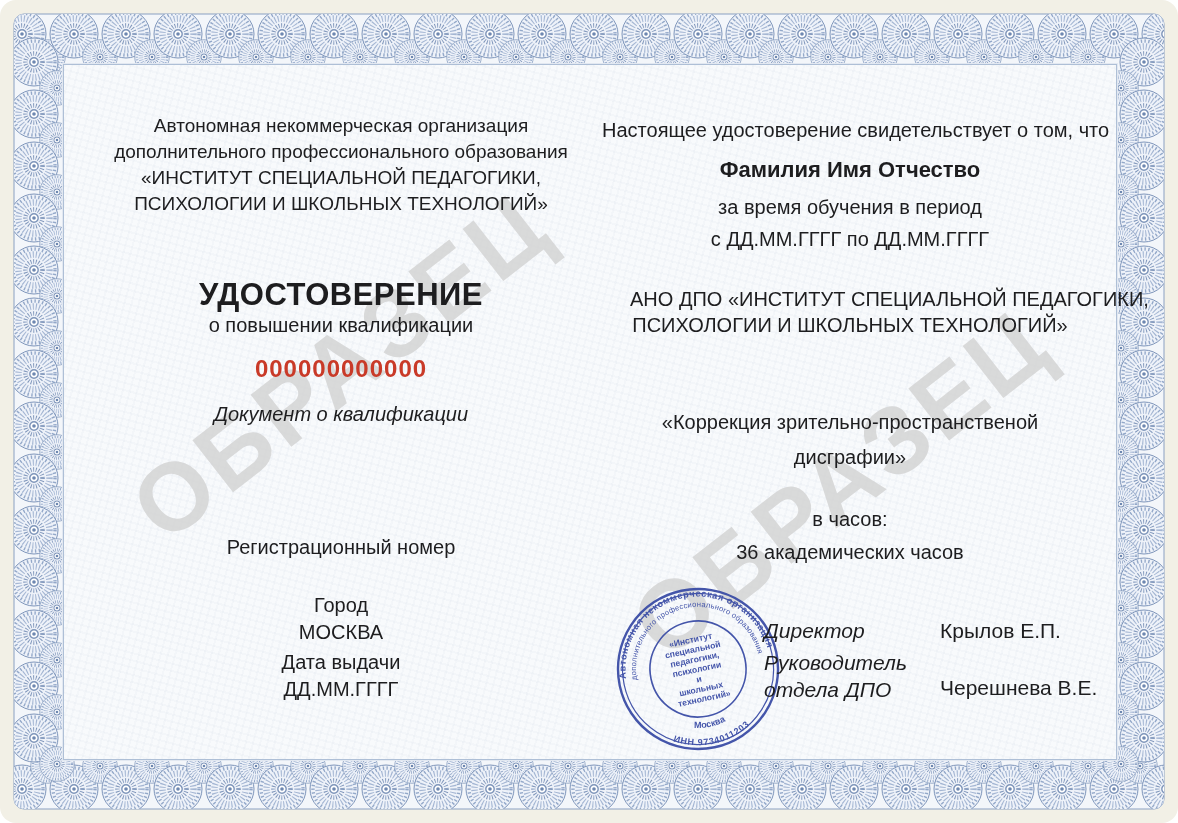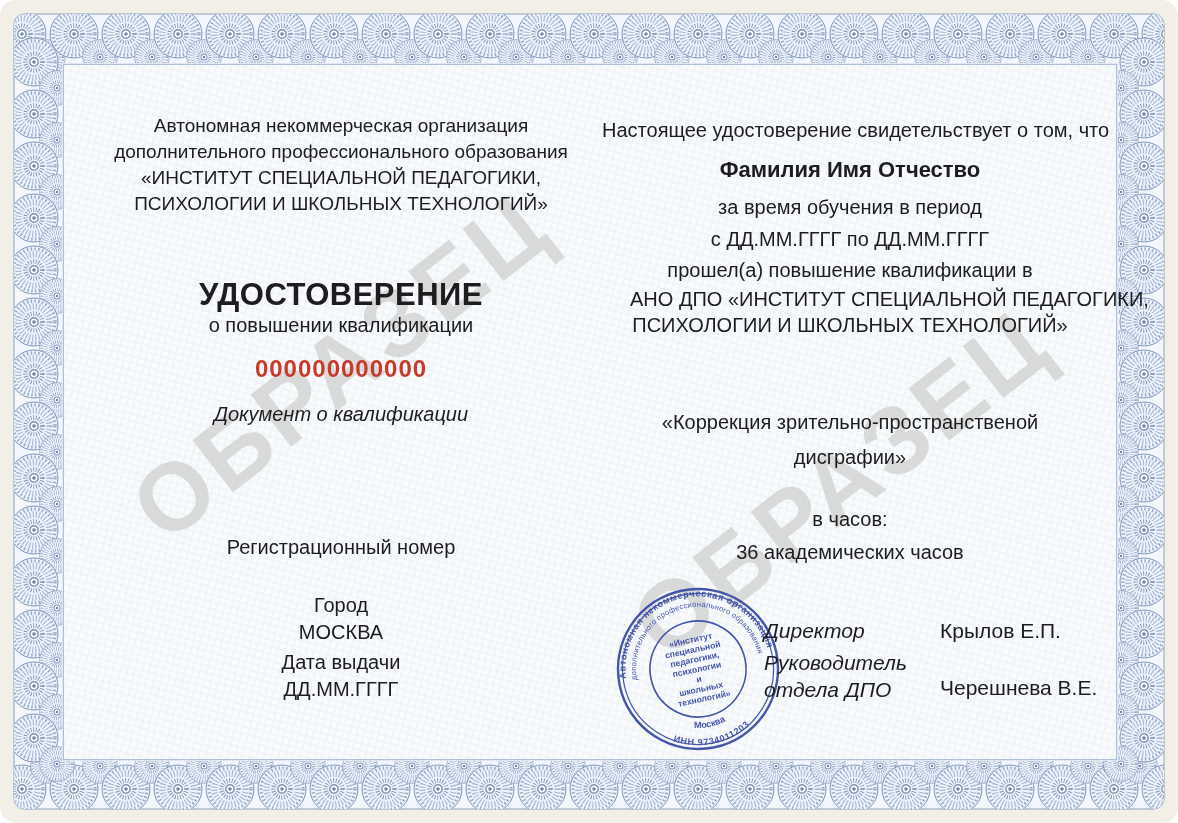--- a/index.html
+++ b/index.html
@@ -245,21 +245,20 @@
 
       <div class="line bold" style="top:584px;">Дата выдачи</div>
       <div class="line" style="top:611px;">ДД.ММ.ГГГГ</div>
     </div>
 
     <div class="col-right">
       <div class="line" style="top:52px;">Настоящее удостоверение свидетельствует о том, что</div>
       <div class="line name-line" style="top:90px;">Фамилия Имя Отчество</div>
       <div class="line" style="top:129px;">за время обучения в период</div>
       <div class="line" style="top:161px;">с ДД.ММ.ГГГГ по ДД.ММ.ГГГГ</div>
-      <div class="line" style="top:192px;">прошел(а) повышение квалификации в</div>
       <div class="line" style="top:221px;margin-left:28px;">АНО ДПО «ИНСТИТУТ СПЕЦИАЛЬНОЙ ПЕДАГОГИКИ,</div>
       <div class="line" style="top:247px;">ПСИХОЛОГИИ И ШКОЛЬНЫХ ТЕХНОЛОГИЙ»</div>
 
       <div class="line bold" style="top:344px;">«Коррекция зрительно-пространственой</div>
       <div class="line bold" style="top:379px;">дисграфии»</div>
 
       <div class="line" style="top:441px;">в часов:</div>
       <div class="line bold" style="top:474px;">36 академических часов</div>
     </div>
 

